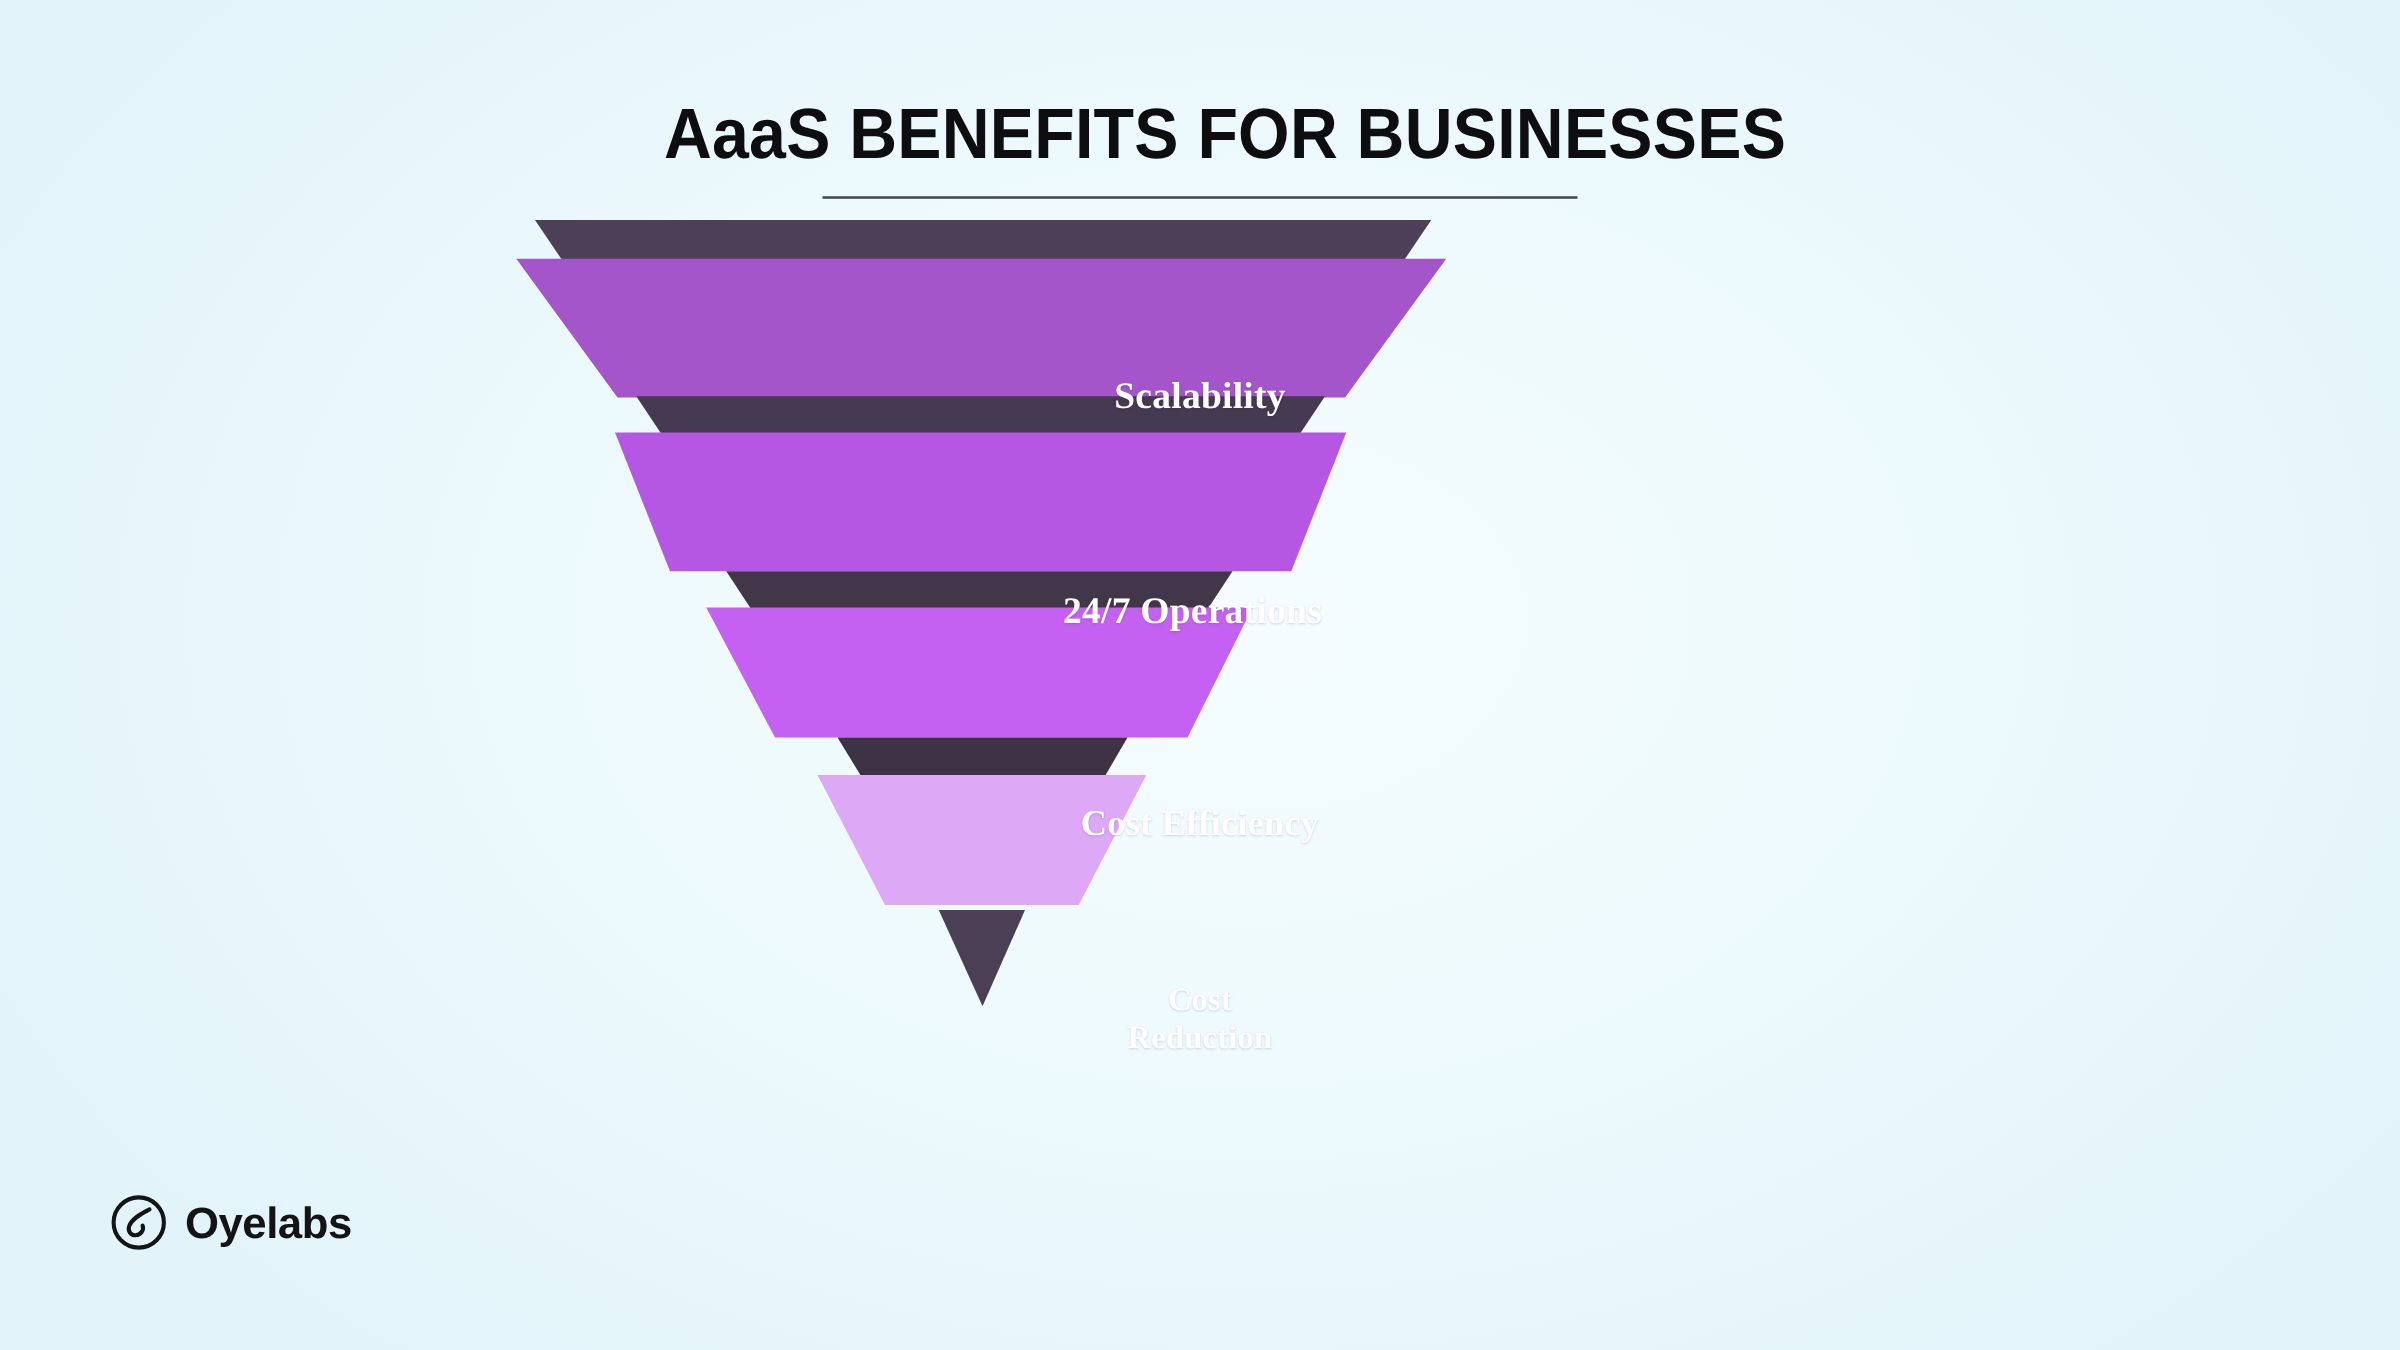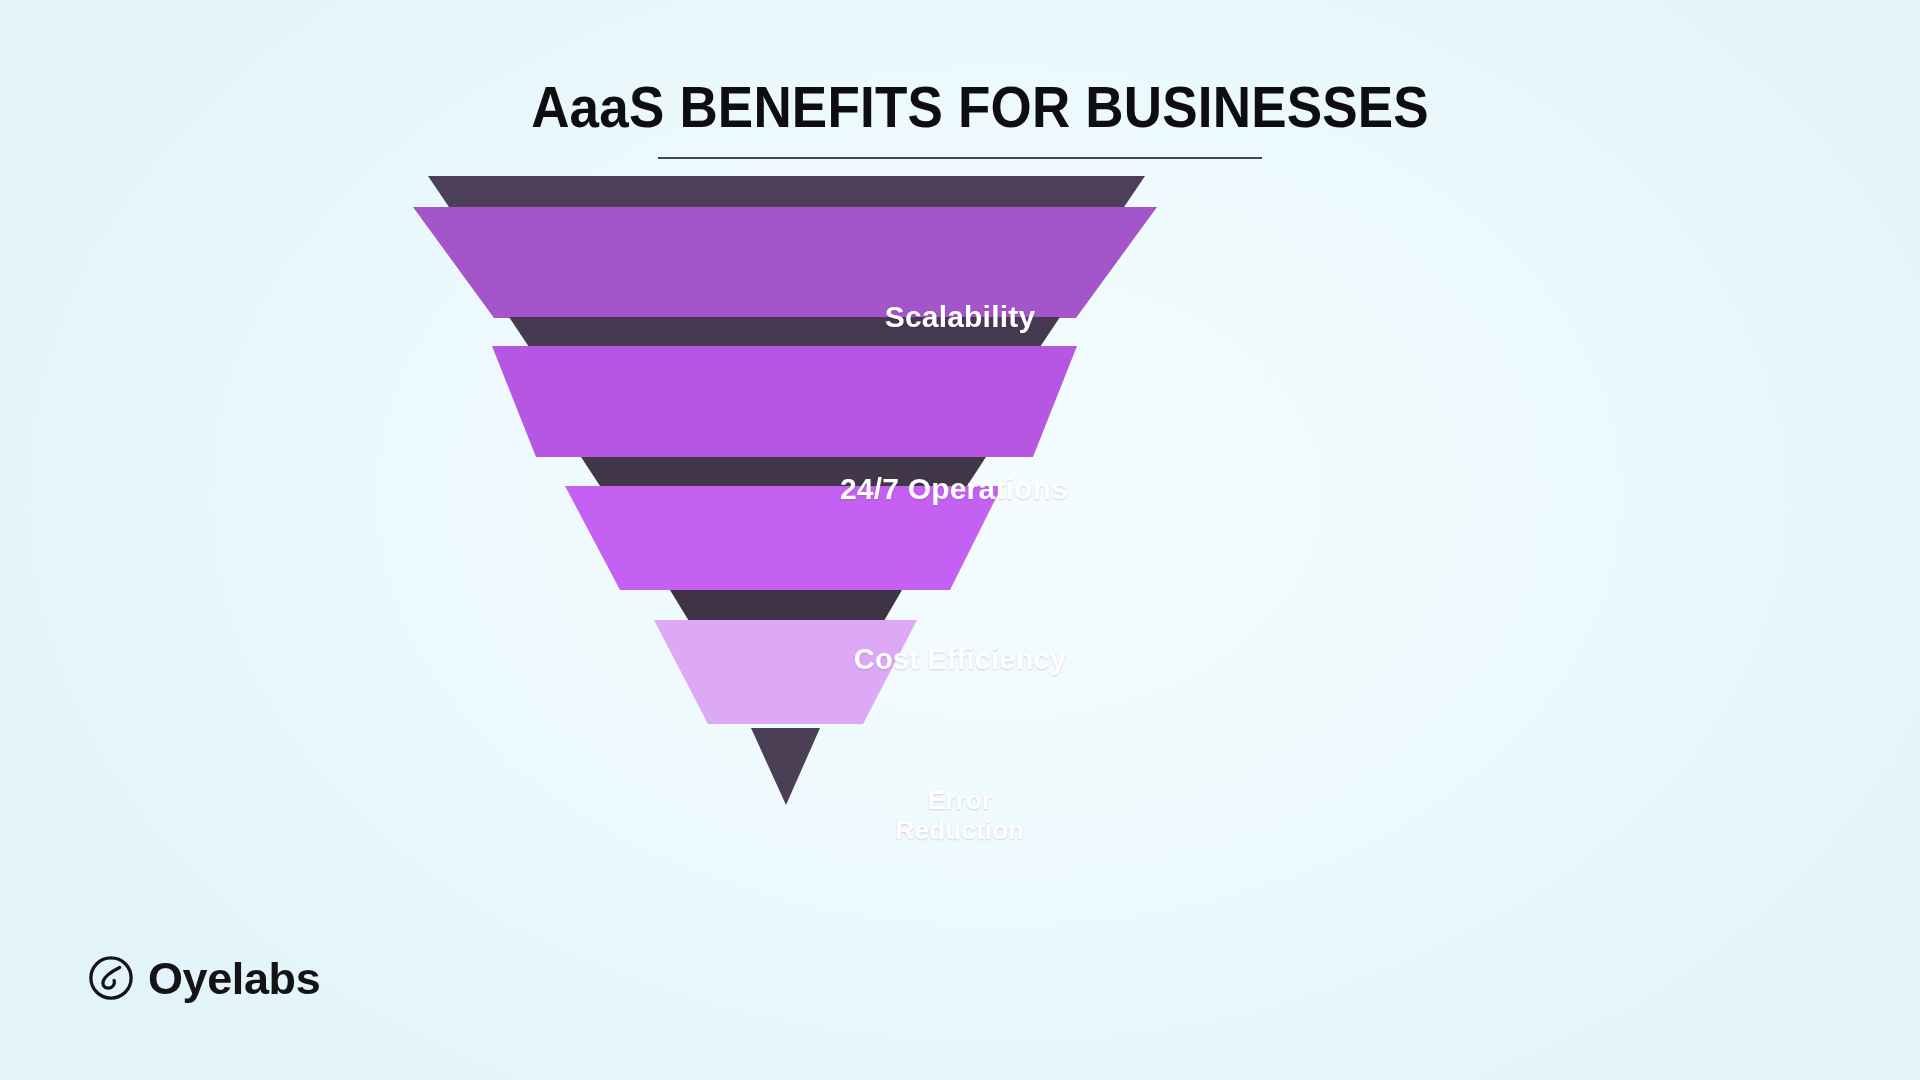--- a/index.html
+++ b/index.html
@@ -46,21 +46,21 @@
     position:absolute;
     left:0; top:0;
     width:1920px; height:1080px;
     pointer-events:none;
   }
   .funnel svg{ display:block; }
 
   .tier-label{
     position:absolute;
     color:#ffffff;
-    font-family:Liberation Sans, sans-serif;
+    font-family:Liberation Serif, serif;
     font-weight:bold;
     text-align:center;
     white-space:pre-line;
     line-height:1.17;
     letter-spacing:0.2px;
     text-shadow:0 1px 2px rgba(60,20,80,.18);
     width:620px;
   }
   #label-0{ left:650px; top:299px; font-size:30px; }
   #label-1{ left:644px; top:471px; font-size:30px; }
@@ -72,21 +72,21 @@
     position:absolute;
     left:88px;
     top:955px;
     display:flex;
     align-items:center;
     gap:14px;
   }
   .logo-mark{ width:46px; height:46px; display:block; }
   .logo-text{
     font-family:"Liberation Sans", sans-serif;
-    font-size:45px;
+    font-size:35px;
     font-weight:bold;
     color:#141416;
     letter-spacing:-0.4px;
     line-height:1;
   }
 </style>
 </head>
 <body>
 
 <div class="title-wrap">
@@ -110,21 +110,21 @@
     <polygon points="670,590 902,590 881,626 692,626" fill="#3d3344"></polygon>
     <polygon points="654,620 917,620 863,724 708,724" fill="#dda8f5"></polygon>
 
     <polygon points="751,728 820,728 786,805" fill="#4b3f55"></polygon>
   </svg>
 </div>
 
 <div class="tier-label" id="label-0">Scalability</div>
 <div class="tier-label" id="label-1">24/7 Operations</div>
 <div class="tier-label" id="label-2">Cost Efficiency</div>
-<div class="tier-label" id="label-3">Error
+<div class="tier-label" id="label-3">Cost
 Reduction</div>
 
 <div class="logo">
   <svg class="logo-mark" viewBox="0 0 48 48" xmlns="http://www.w3.org/2000/svg">
     <circle cx="24" cy="24" r="21" fill="none" stroke="#141416" stroke-width="3.4"></circle>
     <path d="M33 13 C25 17, 18 21, 16 27 C14.6 31.2, 17.4 35, 21.6 34.6 C26 34.2, 28.6 30, 27.2 26.6" fill="none" stroke="#141416" stroke-width="3.4" stroke-linecap="round"></path>
   </svg>
   <div class="logo-text">Oyelabs</div>
 </div>
 

